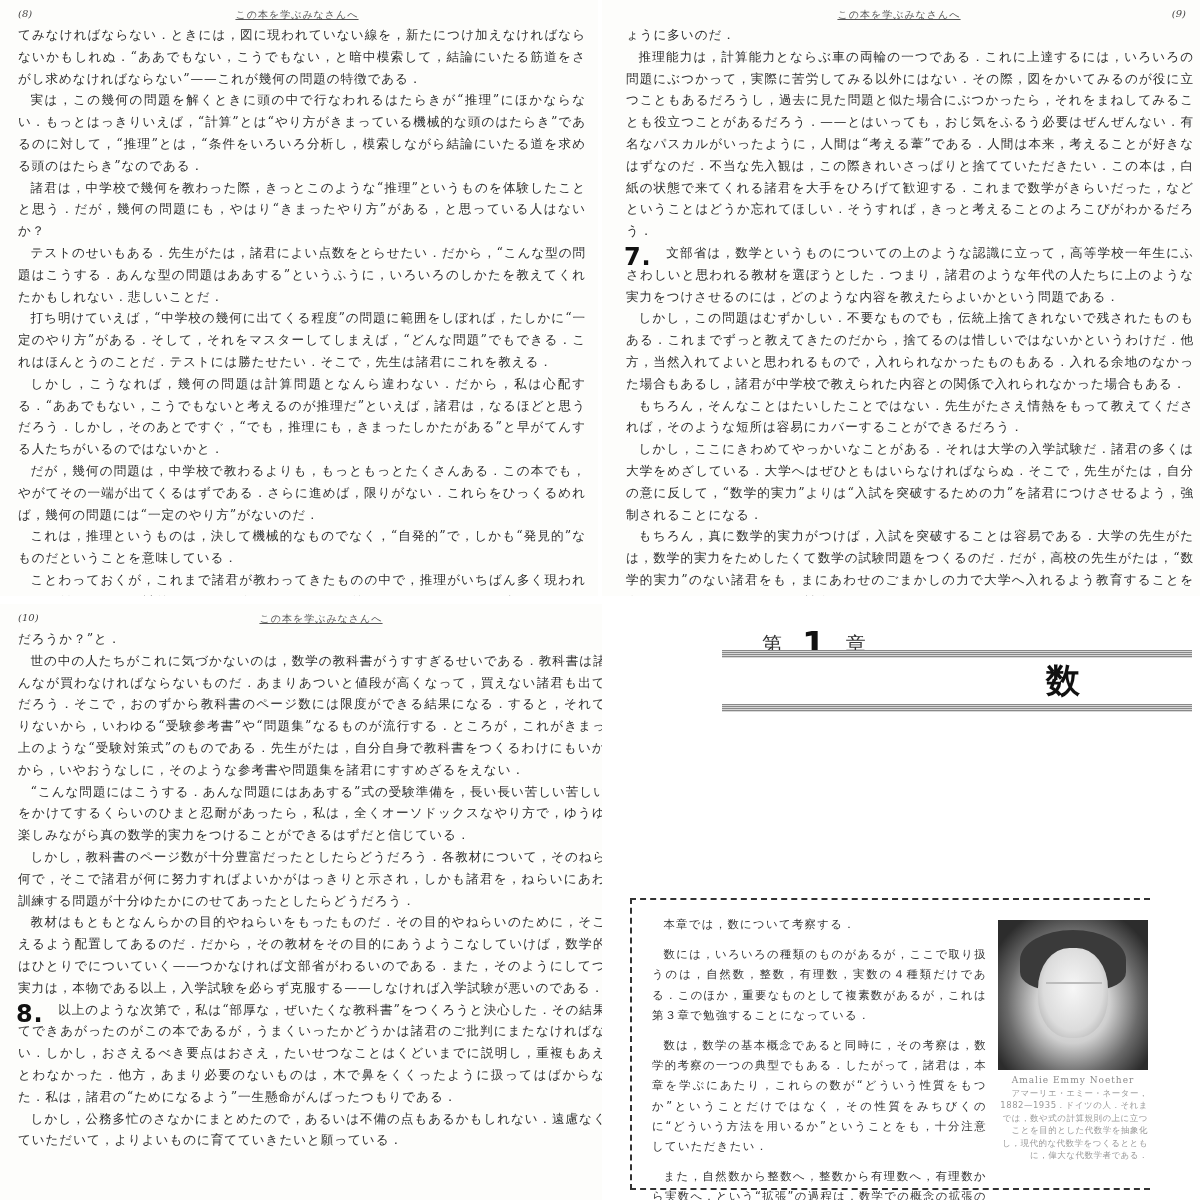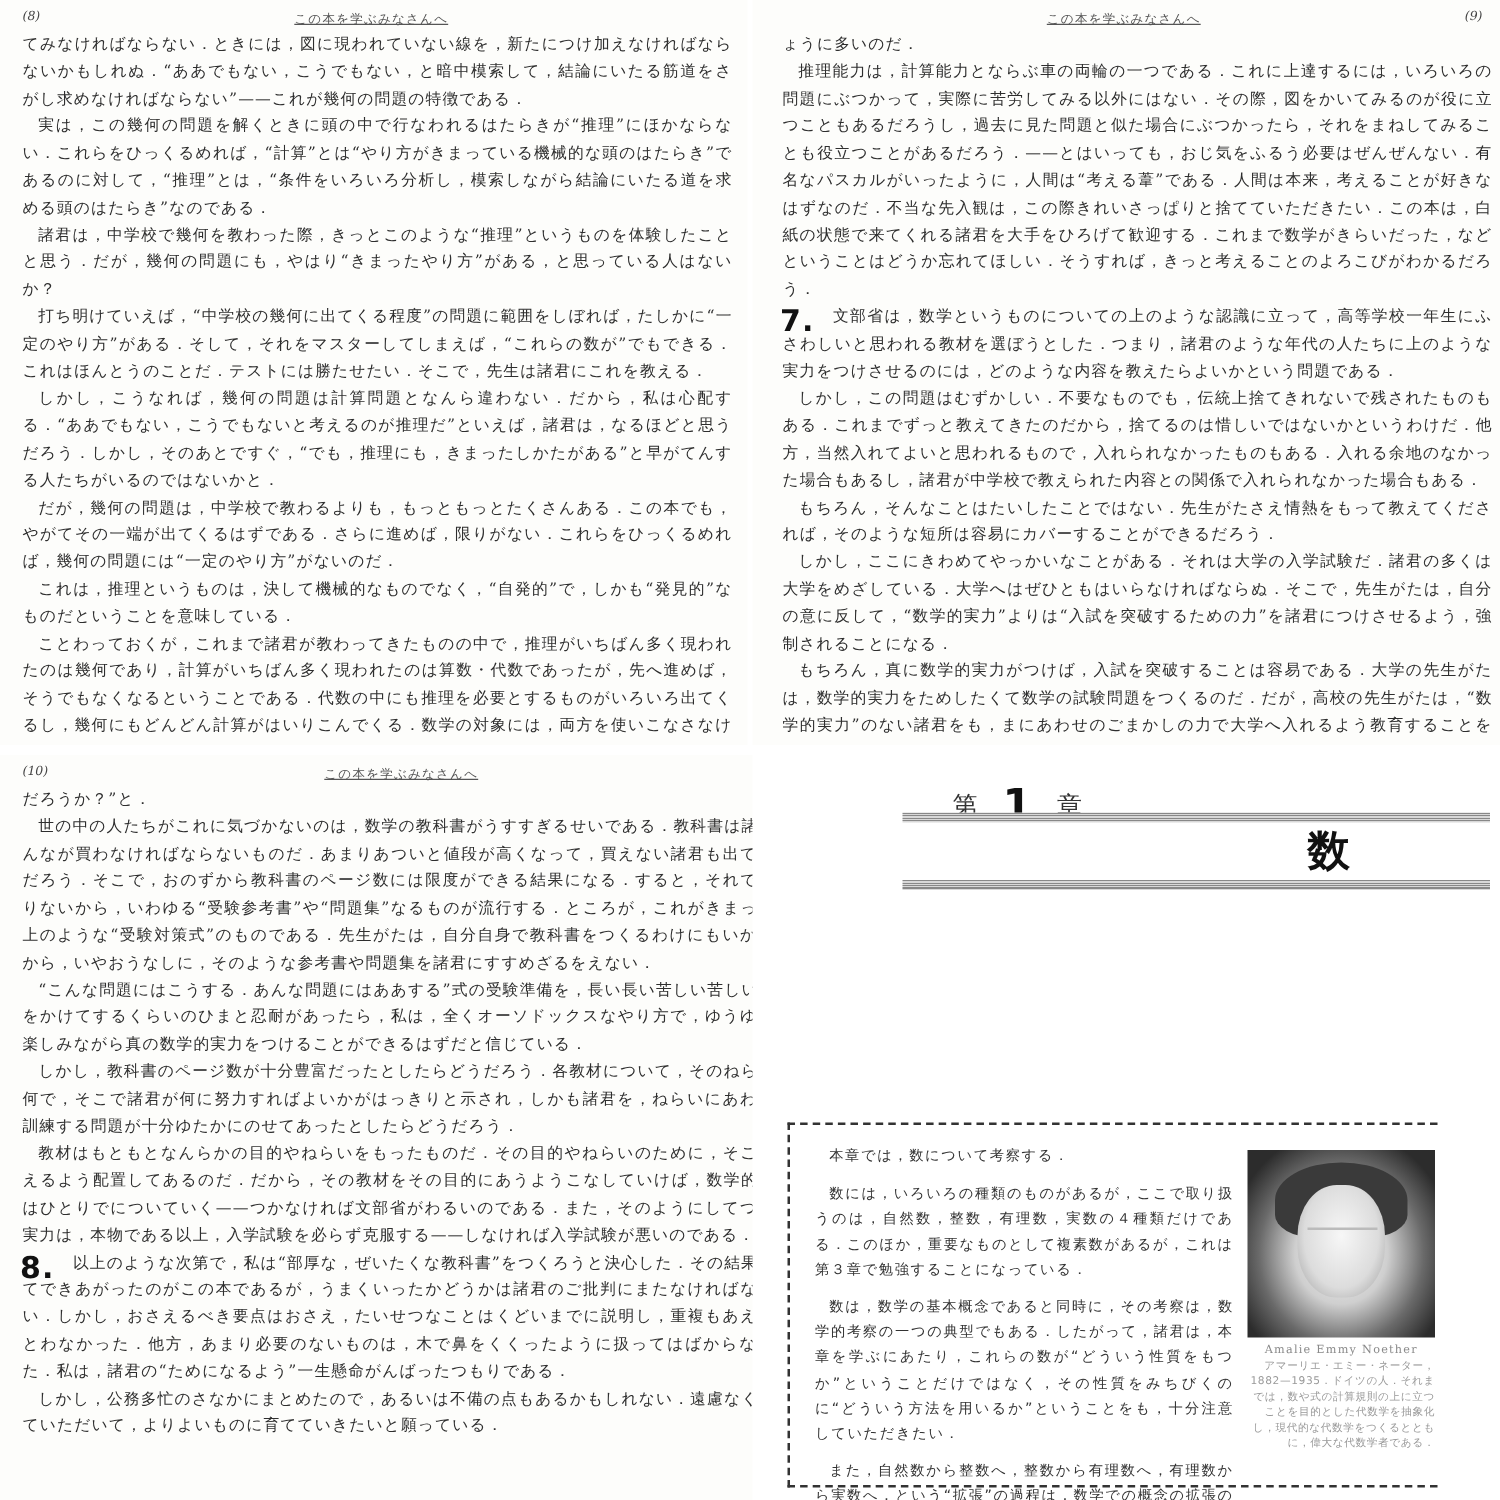--- a/index.html
+++ b/index.html
@@ -56,23 +56,24 @@
 </head>
 <body>
 
 <div class="page p8">
   <div class="running-head">
     <span class="num">(8)</span>
     <span class="title">この本を学ぶみなさんへ</span>
   </div>
   <div class="body">
     <p class="cont">てみなければならない．ときには，図に現われていない線を，新たにつけ加えなければならないかもしれぬ．“ああでもない，こうでもない，と暗中模索して，結論にいたる筋道をさがし求めなければならない”——これが幾何の問題の特徴である．</p>
-    <p>実は，この幾何の問題を解くときに頭の中で行なわれるはたらきが“推理”にほかならない．これらをひっくるめれば，“計算”とは“やり方がきまっている機械的な頭のはたらき”であるのに対して，“推理”とは，“条件をいろいろ分析し，模索しながら結論にいたる道を求める頭のはたらき”なのである．</p>
+    <p>実は，この幾何の問題を解くときに頭の中で行なわれるはたらきが“推理”にほかならない．もっとはっきりいえば，“計算”とは“やり方がきまっている機械的な頭のはたらき”であるのに対して，“推理”とは，“条件をいろいろ分析し，模索しながら結論にいたる道を求める頭のはたらき”なのである．</p>
     <p>諸君は，中学校で幾何を教わった際，きっとこのような“推理”というものを体験したことと思う．だが，幾何の問題にも，やはり“きまったやり方”がある，と思っている人はないか？</p>
-    <p>打ち明けていえば，“中学校の幾何に出てくる程度”の問題に範囲をしぼれば，たしかに“一定のやり方”がある．そして，それをマスターしてしまえば，“これらの数が”でもできる．これはほんとうのことだ．テストには勝たせたい．そこで，先生は諸君にこれを教える．</p>
+    <p>テストのせいもある．先生がたは，諸君によい点数をとらせたい．だから，“こんな型の問題はこうする．あんな型の問題はああする”というふうに，いろいろのしかたを教えてくれたかもしれない．悲しいことだ．</p>
+    <p>打ち明けていえば，“中学校の幾何に出てくる程度”の問題に範囲をしぼれば，たしかに“一定のやり方”がある．そして，それをマスターしてしまえば，“どんな問題”でもできる．これはほんとうのことだ．テストには勝たせたい．そこで，先生は諸君にこれを教える．</p>
     <p>しかし，こうなれば，幾何の問題は計算問題となんら違わない．だから，私は心配する．“ああでもない，こうでもないと考えるのが推理だ”といえば，諸君は，なるほどと思うだろう．しかし，そのあとですぐ，“でも，推理にも，きまったしかたがある”と早がてんする人たちがいるのではないかと．</p>
     <p>だが，幾何の問題は，中学校で教わるよりも，もっともっとたくさんある．この本でも，やがてその一端が出てくるはずである．さらに進めば，限りがない．これらをひっくるめれば，幾何の問題には“一定のやり方”がないのだ．</p>
     <p>これは，推理というものは，決して機械的なものでなく，“自発的”で，しかも“発見的”なものだということを意味している．</p>
     <p>ことわっておくが，これまで諸君が教わってきたものの中で，推理がいちばん多く現われたのは幾何であり，計算がいちばん多く現われたのは算数・代数であったが，先へ進めば，そうでもなくなるということである．代数の中にも推理を必要とするものがいろいろ出てくるし，幾何にもどんどん計算がはいりこんでくる．数学の対象には，両方を使いこなさなければならないものがひじ</p>
   </div>
 </div>
 
 <div class="page p9">
   <div class="running-head">
     <span class="title">この本を学ぶみなさんへ</span>

